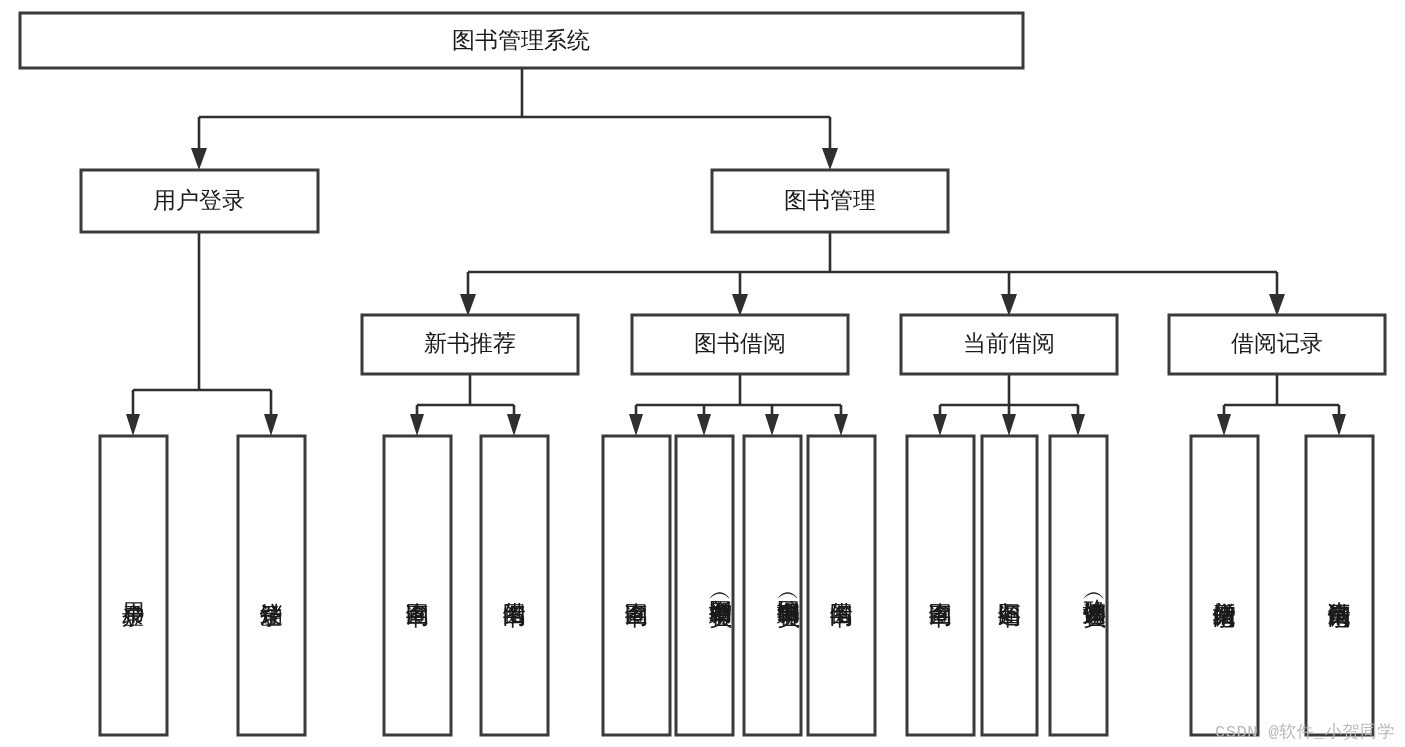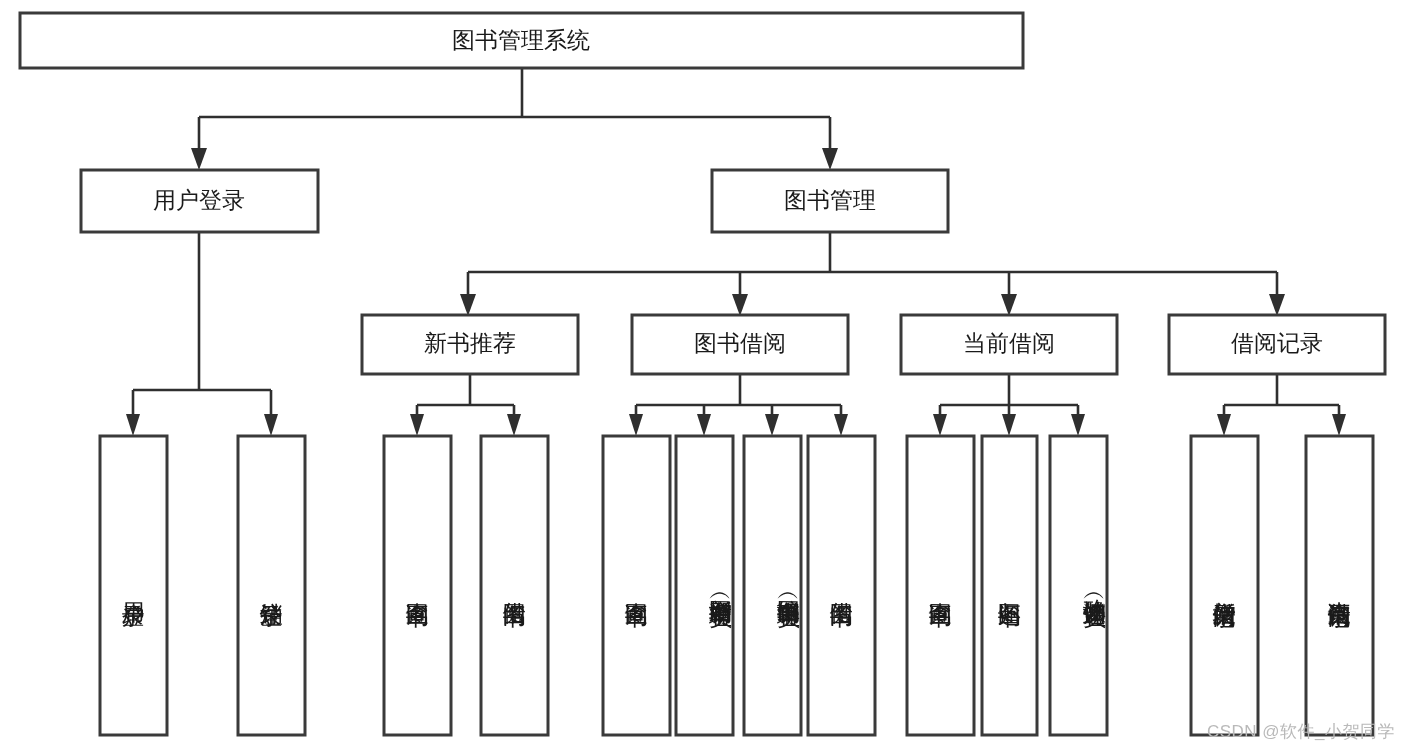--- a/index.html
+++ b/index.html
@@ -61,21 +61,21 @@
     display: flex;
     align-items: center;
     justify-content: center;
     white-space: nowrap;
     pointer-events: none;
   }
   .watermark {
     position: absolute;
     right: 10px;
     bottom: 4px;
-    font-family: Liberation Sans, sans-serif;
+    font-family: Liberation Mono, monospace;
     font-size: 17px;
     color: #b9b9b9;
     letter-spacing: 0.5px;
     white-space: nowrap;
   }
 </style>
 </head>
 <body>
 
 <div id="diagram-root">

